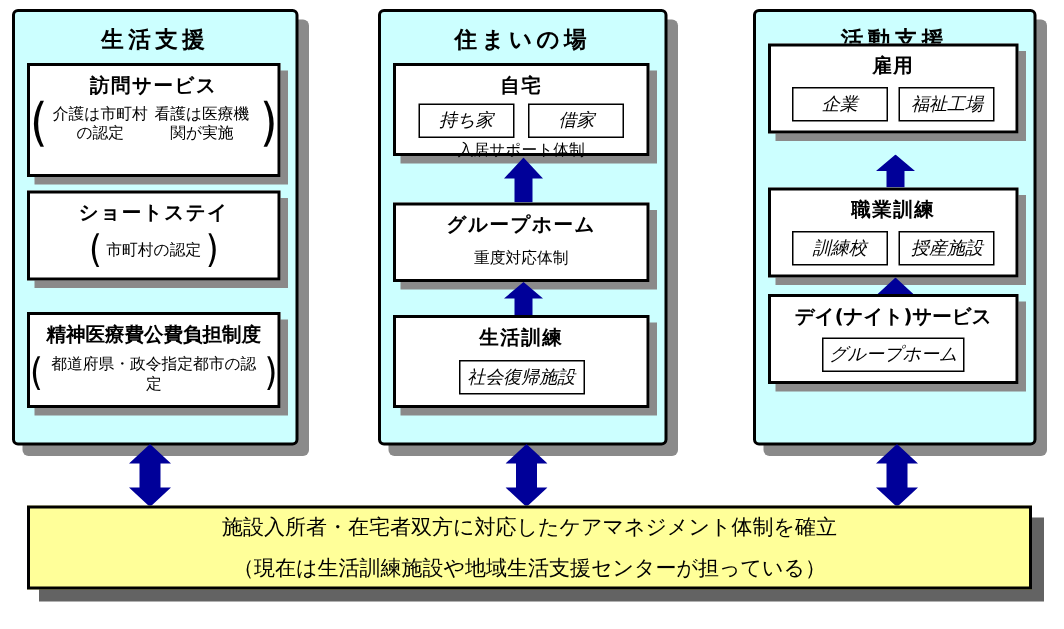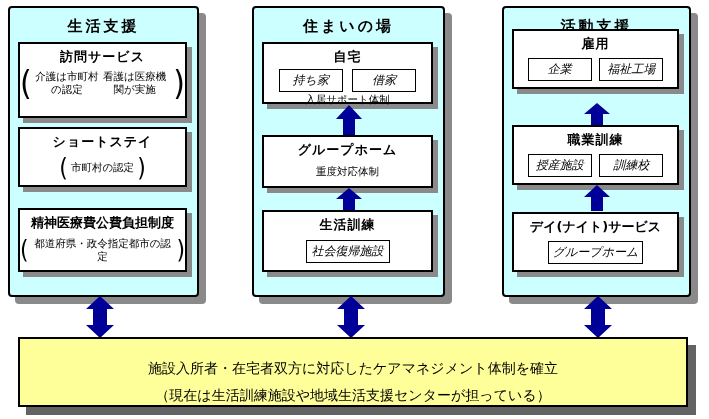--- a/index.html
+++ b/index.html
@@ -33,24 +33,24 @@
   .chips { display:flex; justify-content:space-around; align-items:center; padding:0 10px; margin-top:5px; }
   .chip {
     border:1px solid #000; background:#fff; font-size:12px;
     padding:2px 4px; min-width:64px; box-sizing:border-box;font-style:italic;
   }
   .chip.wide { min-width:84px; }
   .caption { font-size:10.5px; margin-top:3px; }
   .up-arrow { position:absolute; width:26px; height:30px; }
   .dbl-arrow { position:absolute; top:296px; width:28px; height:42px; }
   .summary {
-    position:absolute; left:18px; top:337px; width:670px; height:70px;
+    position:absolute; left:18px; top:337px; width:670px; height:56px;
     box-sizing:border-box; background:#FFFF99; border:2px solid #000;
     box-shadow:8px 8px 0 #636363;
-    display:flex; flex-direction:column; justify-content:flex-end;
+    display:flex; flex-direction:column; justify-content:center;
     text-align:center; font-size:14px; gap:9px;
   }
   svg { display:block; }
 </style>
 </head>
 <body>
 
 <div class="panel" style="left:8px; width:191px;">
   <div class="panel-title">生活支援</div>
 
@@ -139,32 +139,32 @@
 
   <div class="up-arrow" style="left:80px; top:95px; height:22px;">
     <svg width="26" height="22" viewBox="0 0 26 22">
         <polygon points="13,0 26,11 19,11 19,22 7,22 7,11 0,11" fill="#000099"></polygon>
       </svg>
   </div>
 
   <div class="white-box" style="top:117px; height:60px;">
     <div class="box-title">職業訓練</div>
     <div class="chips">
+      <div class="chip">訓練校</div>
       <div class="chip">授産施設</div>
-      <div class="chip">訓練校</div>
     </div>
   </div>
 
   <div class="up-arrow" style="left:80px; top:177px; height:26px;">
     <svg width="26" height="26" viewBox="0 0 26 26">
         <polygon points="13,0 26,12 19,12 19,26 7,26 7,12 0,12" fill="#000099"></polygon>
       </svg>
   </div>
 
-  <div class="white-box" style="top:204px; height:60px;">
+  <div class="white-box" style="top:188px; height:60px;">
     <div class="box-title" style="letter-spacing:0;">デイ(ナイト)サービス</div>
     <div class="chips" style="padding:0 4px;">
       <div class="chip" style="min-width:80px;">グループホーム</div>
     </div>
   </div>
 </div>
 
 <div class="dbl-arrow" style="left:86px;">
   <svg width="28" height="42" viewBox="0 0 28 42">
       <polygon points="14,0 28,13 21,13 21,29 28,29 14,42 0,29 7,29 7,13 0,13" fill="#000099"></polygon>

